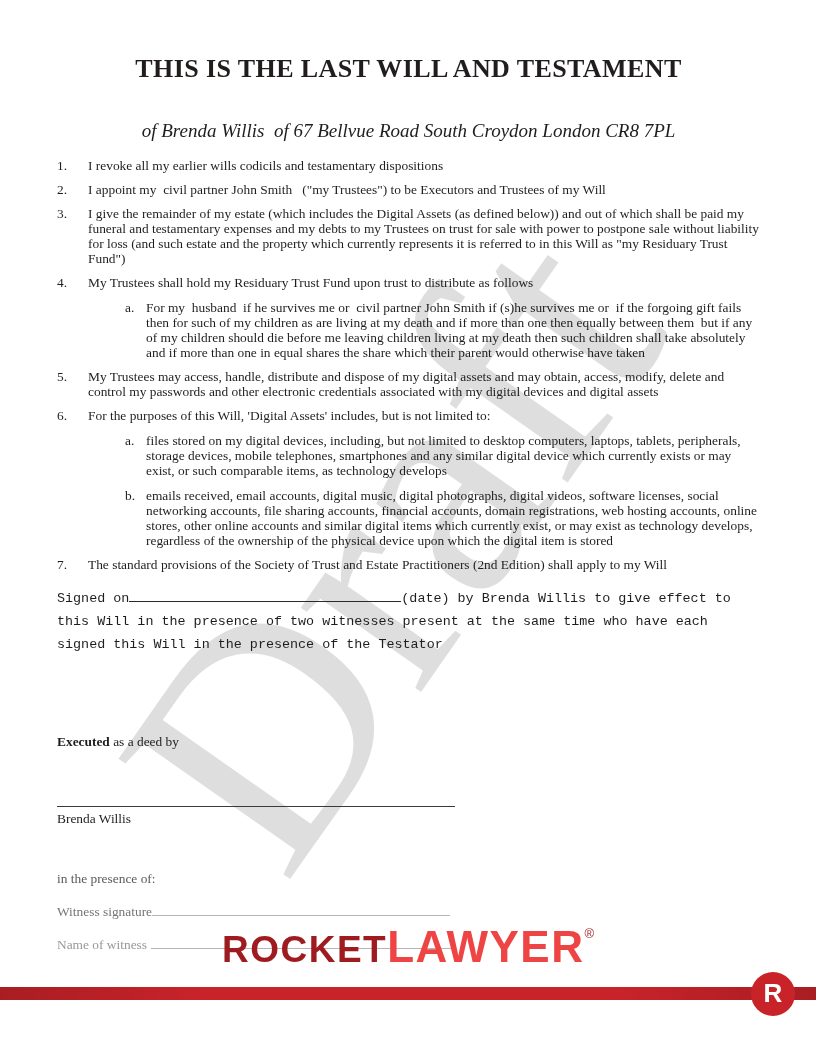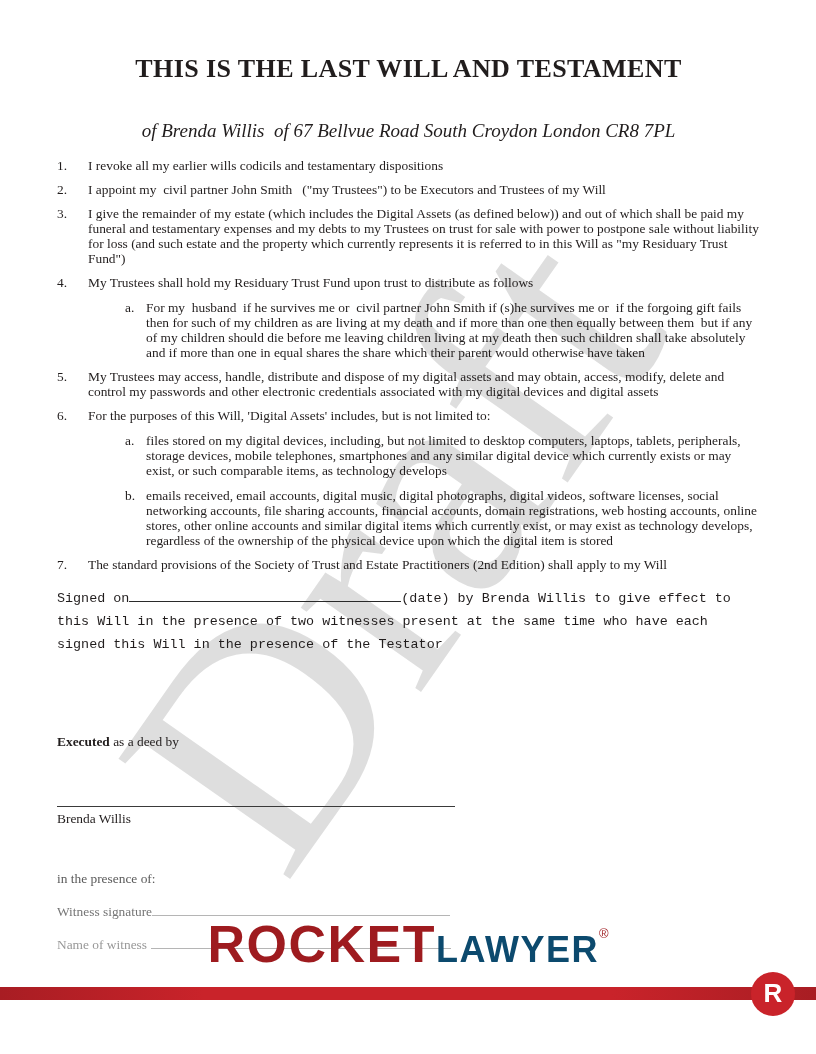--- a/index.html
+++ b/index.html
@@ -87,27 +87,27 @@
     top: 912px;
     left: 0;
     right: 0;
     z-index: 2;
     text-align: center;
     font-family: "Liberation Sans", sans-serif;
   }
   .logo { display: inline-block; line-height: 44px; white-space: nowrap; }
   .logo-rocket {
     color: #9e1b1f;
-    font-size: 52px;
+    font-size: 37px;
     font-weight: bold;
     letter-spacing: 1.5px;
   }
   .logo-lawyer {
-    color: #0c4a6e;
-    font-size: 36px;
+    color: #ef4444;
+    font-size: 44px;
     font-weight: bold;
     letter-spacing: 1.5px;
   }
   .logo-reg {
     color: #9e1b1f;
     font-size: 13px;
     vertical-align: 24px;
   }
   .red-bar {
     position: relative;

